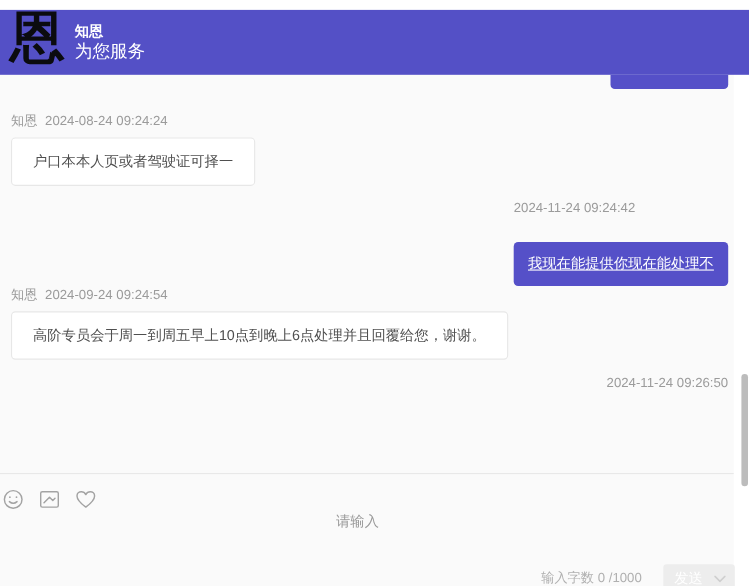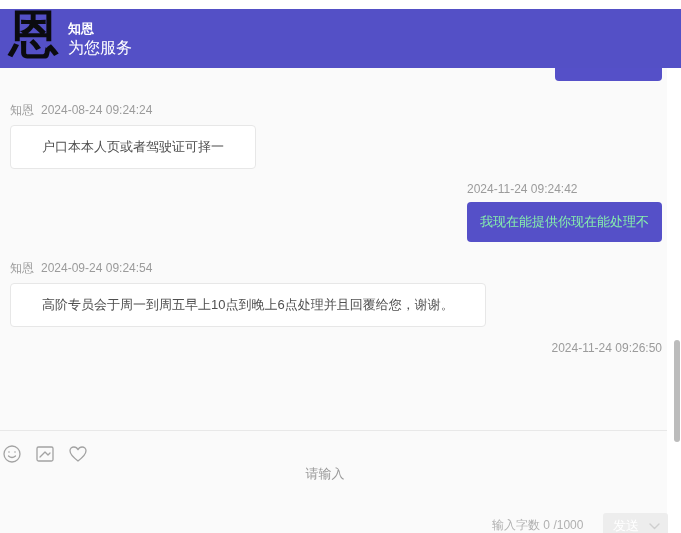--- a/index.html
+++ b/index.html
@@ -22,24 +22,24 @@
 
   
   .partial-bubble { position:absolute; top:68px; right:19px; width:107px; height:13px;
                     background:#5550c8; border-radius:0 0 4px 4px; z-index:2; }
 
   
   .msg { position:absolute; font-size:12px; }
   .meta { color:#9b9b9b; font-size:12px; }
   .meta .sender { margin-right:7px; }
   .bubble-left { display:inline-block; margin-top:6px; background:#ffffff; border:1px solid #e7e7e7;
-                 border-radius:4px; padding:12px 31px; font-size:13px; color:#4f4f4f; }
+                 border-radius:4px; padding:12px 19px; font-size:13px; color:#4f4f4f; }
   .msg-right { text-align:left; }
-  .bubble-right { display:inline-block; margin-top:6px; background:#5550c8; border-radius:4px;
-                  padding:11px 13px; font-size:13px; color:#86efac; }
+  .bubble-right { display:inline-block; margin-top:24px; background:#5550c8; border-radius:4px;
+                  padding:11px 13px; font-size:13px; color:#ffffff;text-decoration:underline; }
 
   .m1 { top:102px; left:10px; }
   .m2 { top:182px; right:19px; }
   .m3 { top:260px; left:10px; }
   .m4 { top:341px; right:19px;padding-left:39px; }
 
   
   .scroll-thumb { position:absolute; top:340px; right:1px; width:6px; height:102px;
                   background:#bcbcbc; border-radius:3px; }
 

